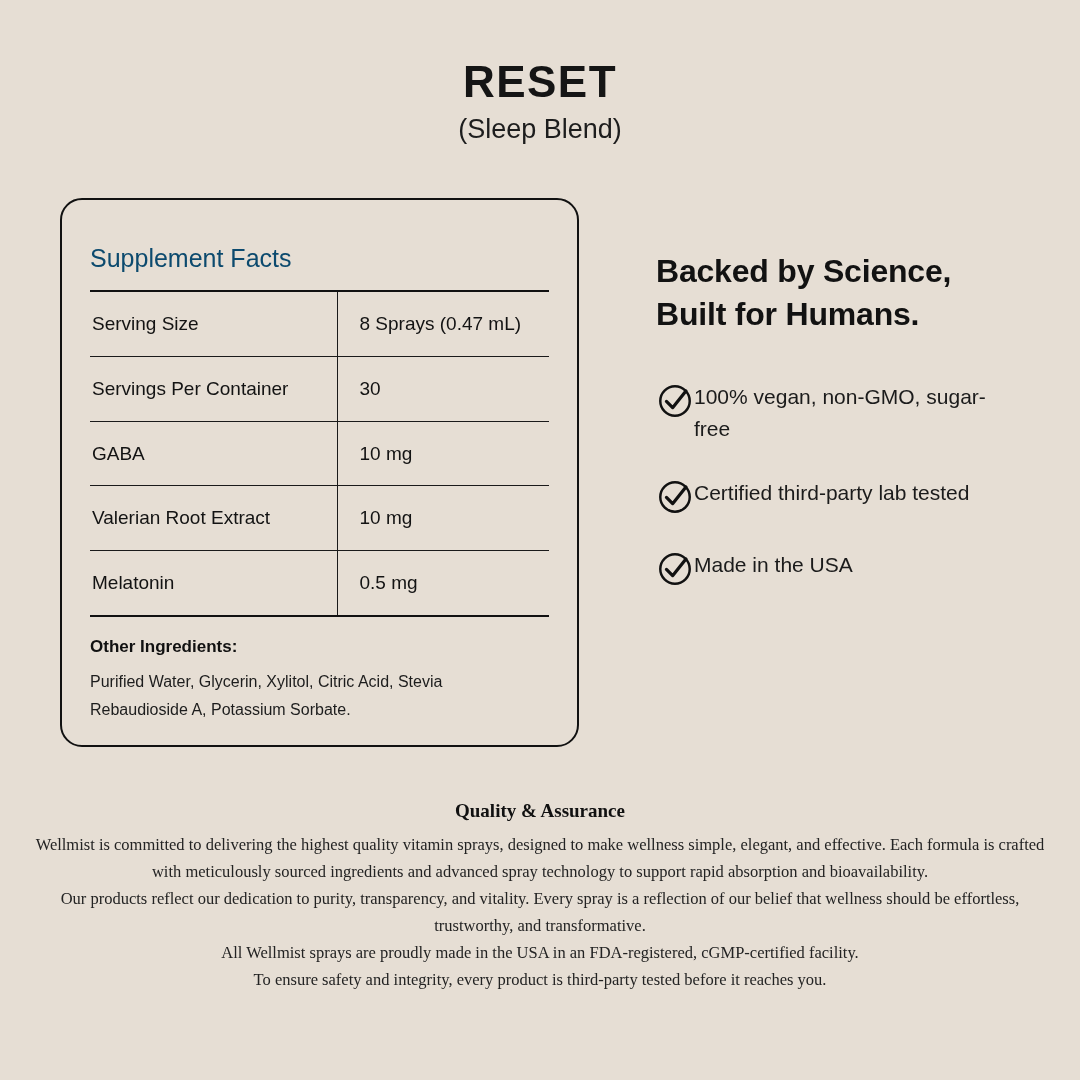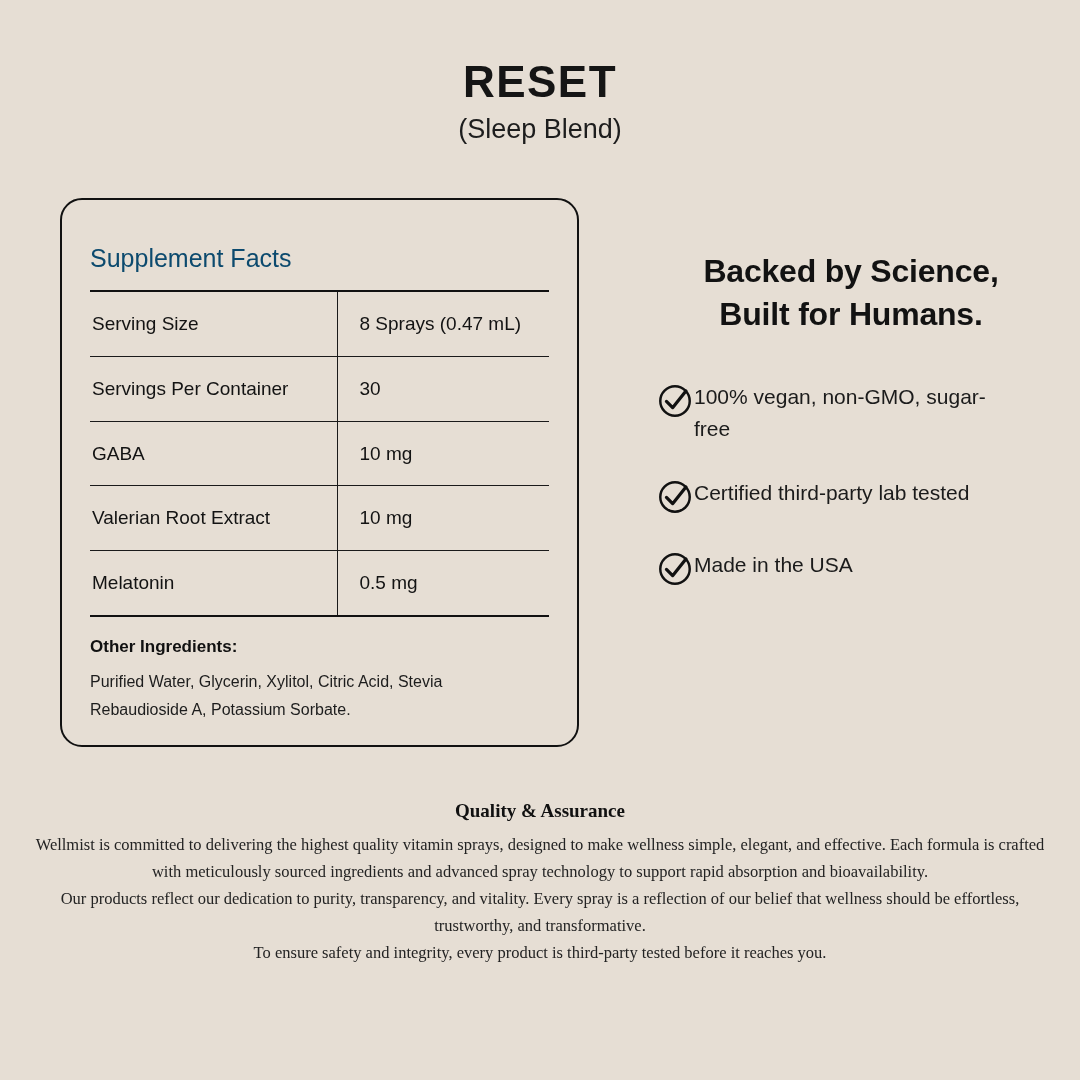--- a/index.html
+++ b/index.html
@@ -109,21 +109,20 @@
     left: 656px;
     top: 250px;
     width: 390px;
   }
   .right-heading {
     font-size: 32px;
     font-weight: 700;
     line-height: 1.33;
     color: #121212;
     letter-spacing: -0.2px;
-    text-align: center;
   }
   .benefits {
     margin-top: 46px;
   }
   .benefit {
     display: flex;
     align-items: flex-start;
     margin-bottom: 33px;
   }
   .benefit:last-child { margin-bottom: 0; }
@@ -244,16 +243,17 @@
         <span class="benefit-text">Made in the USA</span>
       </div>
 
     </div>
   </div>
 
   <div class="quality">
     <div class="quality-title">Quality &amp; Assurance</div>
     <p class="quality-para">Wellmist is committed to delivering the highest quality vitamin sprays, designed to make wellness simple, elegant, and effective. Each formula is crafted with meticulously sourced ingredients and advanced spray technology to support rapid absorption and bioavailability.</p>
     <p class="quality-para">Our products reflect our dedication to purity, transparency, and vitality. Every spray is a reflection of our belief that wellness should be effortless, trustworthy, and transformative.</p>
+    <p class="quality-para">All Wellmist sprays are proudly made in the USA in an FDA-registered, cGMP-certified facility.</p>
     <p class="quality-para">To ensure safety and integrity, every product is third-party tested before it reaches you.</p>
   </div>
 
 </div>
 
 </body></html>

